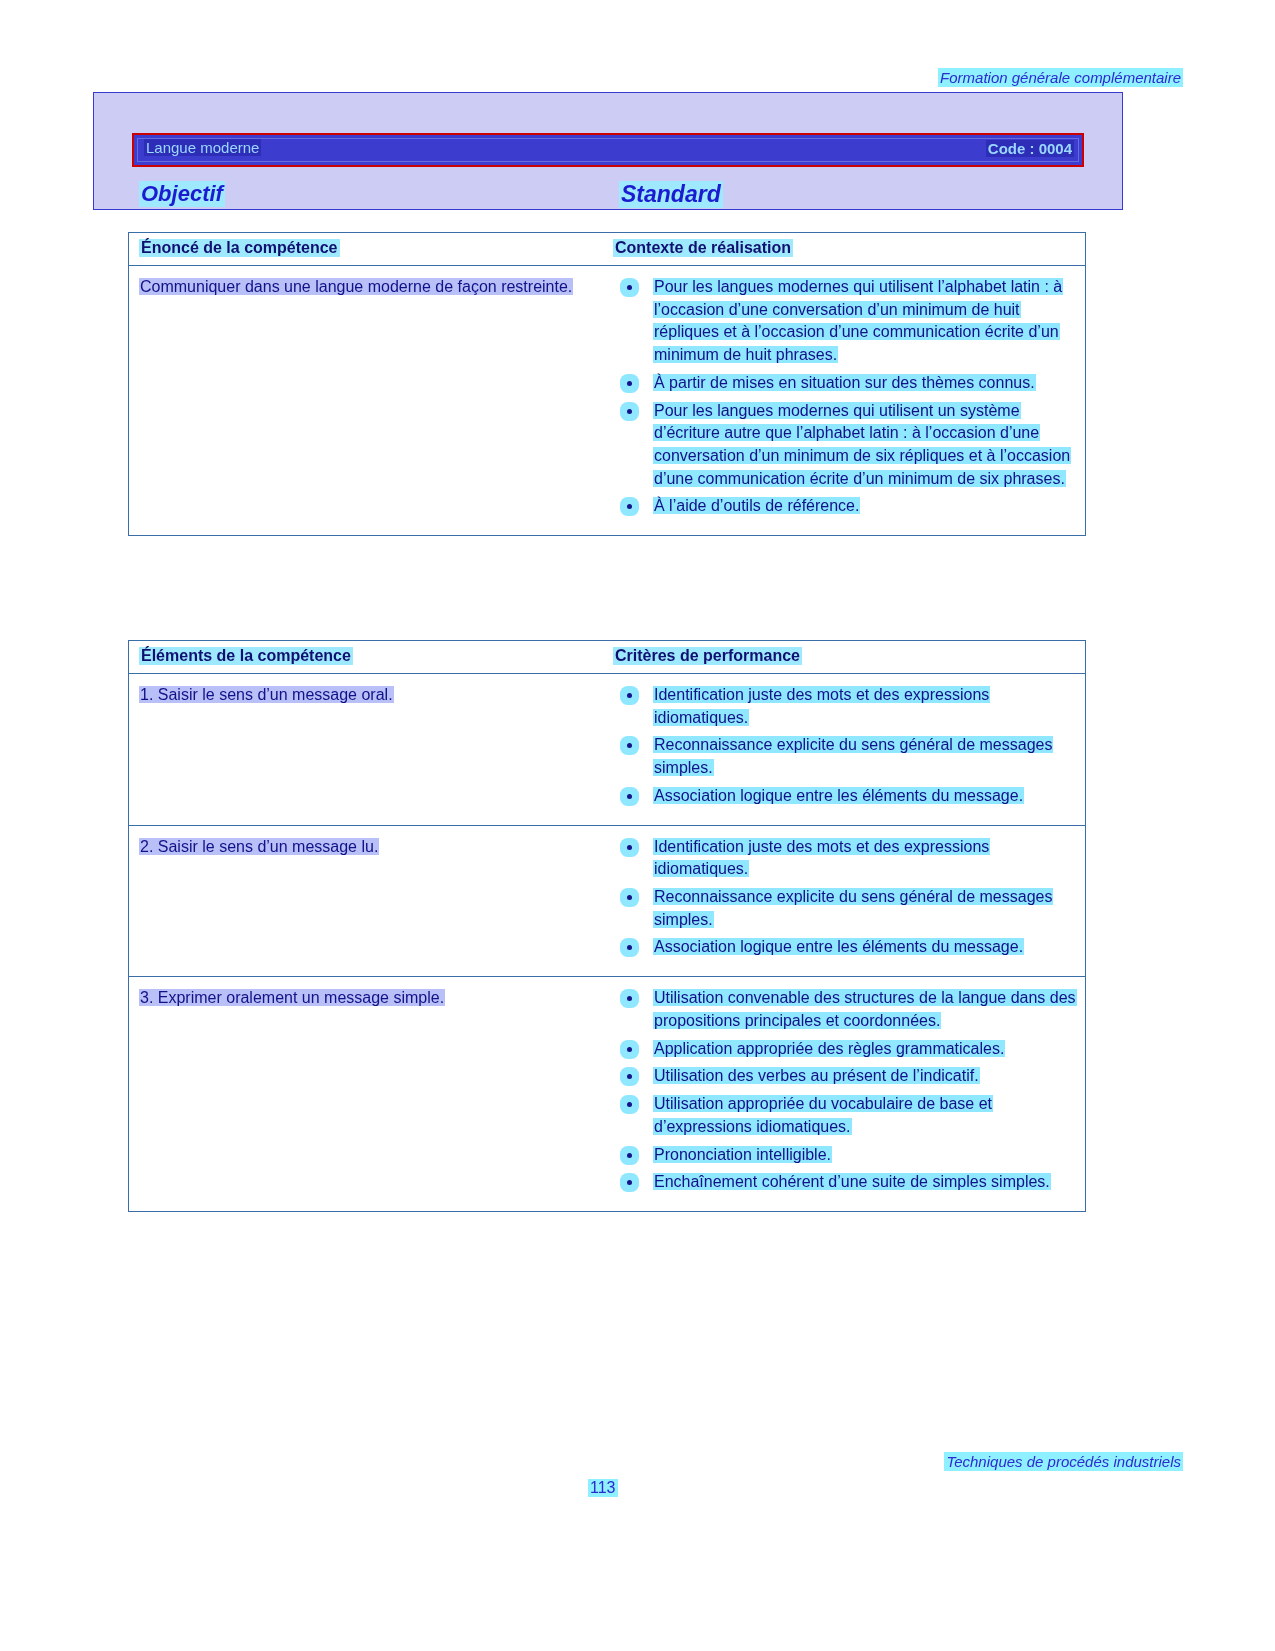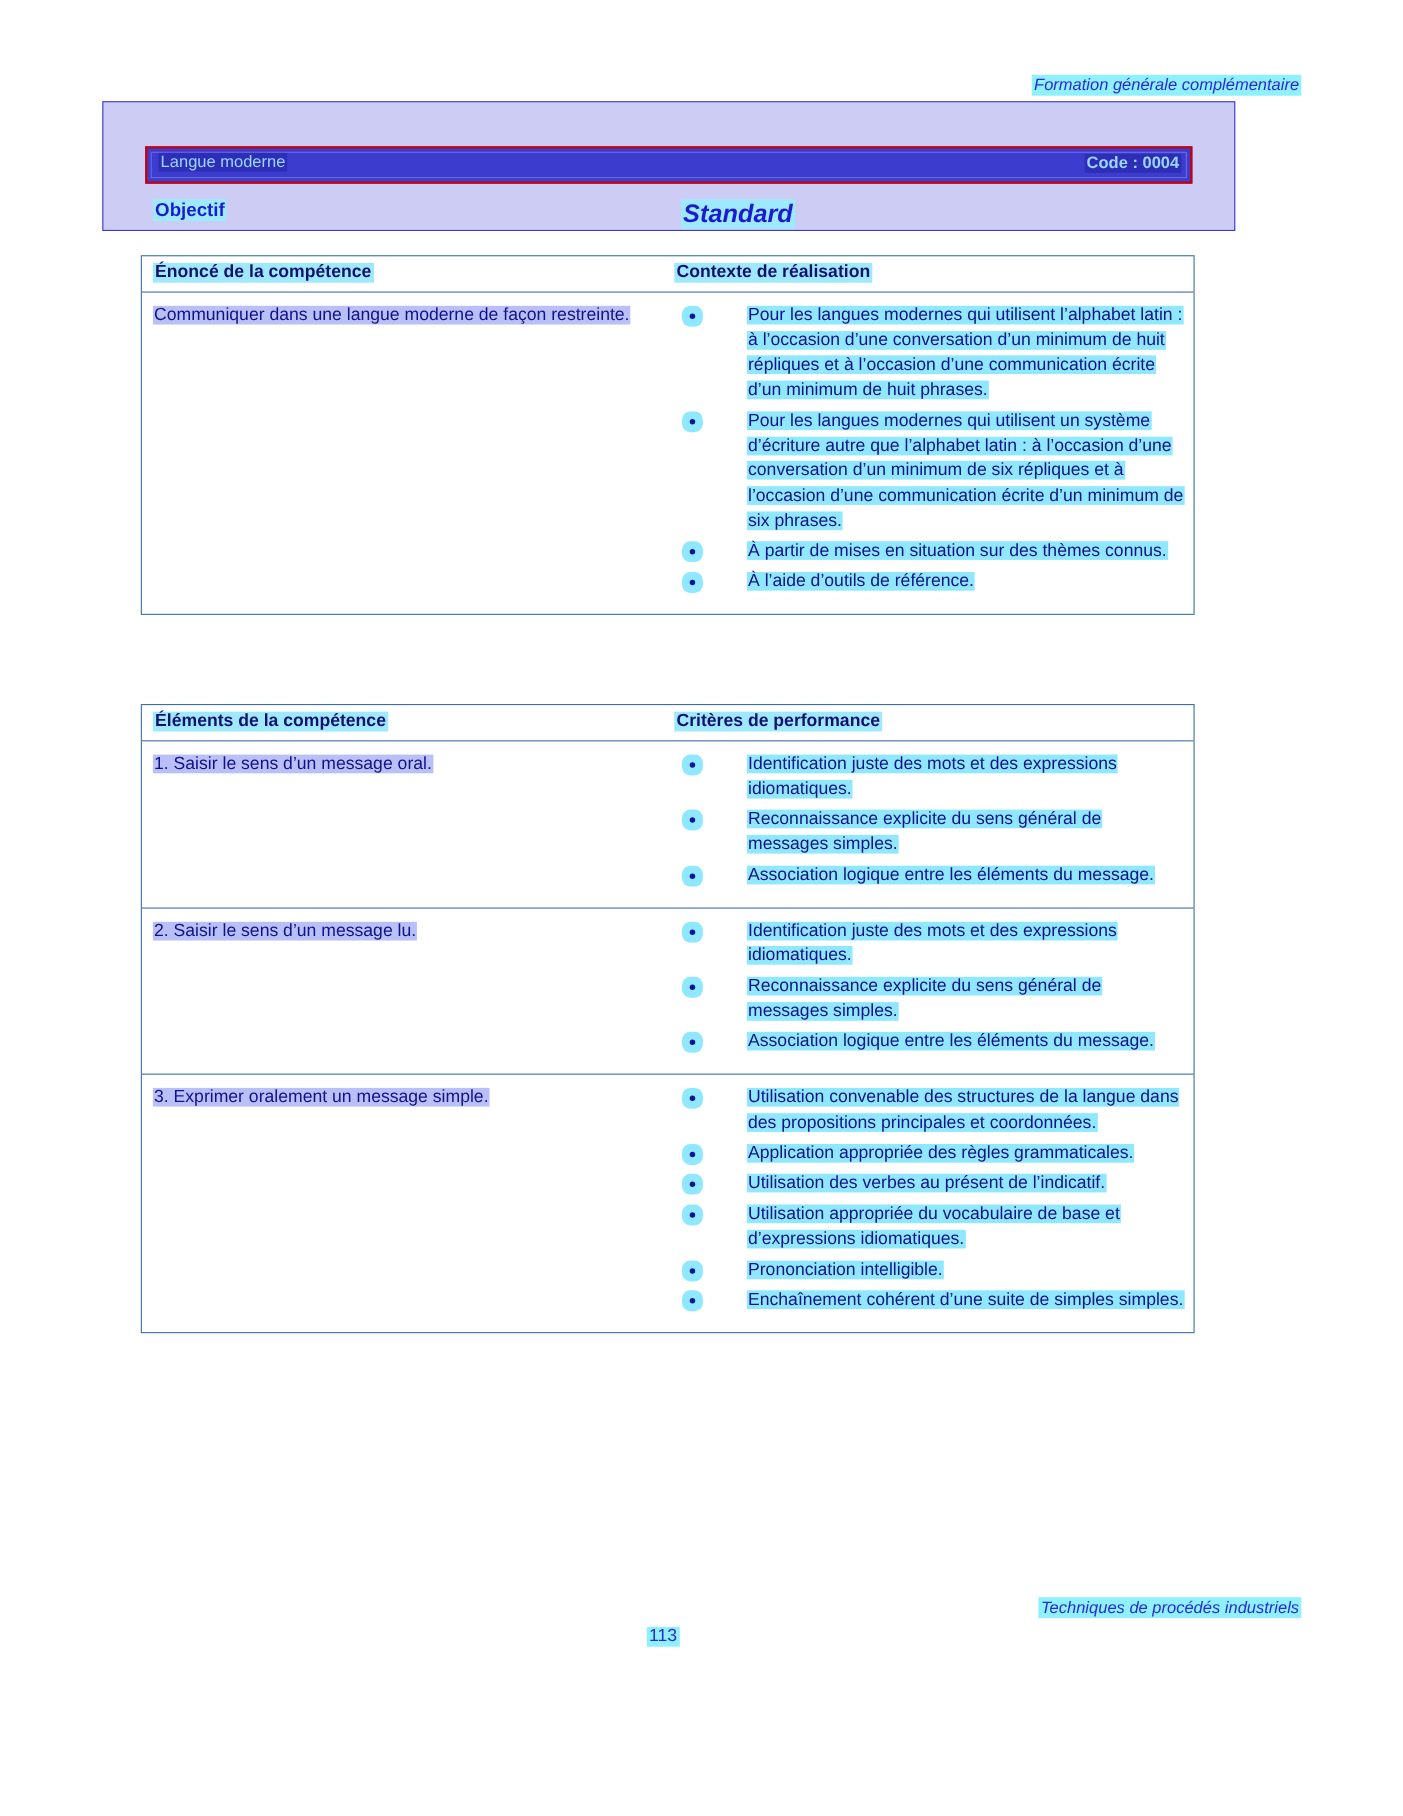--- a/index.html
+++ b/index.html
@@ -78,22 +78,23 @@
     font-weight: bold;
     color: #9ad8ff;
     background: #2d2db8;
     padding: 0 2px;
     white-space: nowrap;
   }
   .objectif {
     position: absolute;
     left: 45px;
     top: 88px;
-    font-size: 17px;
-    font-weight: bold;
+    font-size: 22px;
+    font-weight: bold;
+    font-style: italic;
     color: #1b1bcf;
     background: #9fe9ff;
     padding: 0 2px;
   }
   .standard {
     position: absolute;
     left: 525px;
     top: 88px;
     font-size: 23px;
     font-weight: bold;
@@ -176,21 +177,20 @@
     padding-left: 40px;
     margin-bottom: 5px;
     font-size: 16px;
     line-height: 1.42;
     color: #111188;
   }
   ul.bullets li .btxt {
     background: #8fe8ff;
     padding: 0 1px;
     box-decoration-break: clone;
-    margin-left: 26px;
     -webkit-box-decoration-break: clone;
   }
   ul.bullets li::before {
     content: "";
     position: absolute;
     left: 14px;
     top: 9px;
     width: 5px;
     height: 5px;
     border-radius: 50%;
@@ -245,22 +245,22 @@
       <div class="h-left">Énoncé de la compétence</div>
       <div class="h-right">Contexte de réalisation</div>
     </div>
     <div class="row">
       <div class="cell-left">
         <span class="ltext">Communiquer dans une langue moderne de façon restreinte.</span>
       </div>
       <div class="cell-right">
         <ul class="bullets" id="objectif-bullets">
             <li><span class="btxt">Pour les langues modernes qui utilisent l’alphabet latin : à l’occasion d’une conversation d’un minimum de huit répliques et à l’occasion d’une communication écrite d’un minimum de huit phrases.</span></li>
+            <li><span class="btxt">À partir de mises en situation sur des thèmes connus.</span></li>
             <li><span class="btxt">Pour les langues modernes qui utilisent un système d’écriture autre que l’alphabet latin : à l’occasion d’une conversation d’un minimum de six répliques et à l’occasion d’une communication écrite d’un minimum de six phrases.</span></li>
-            <li><span class="btxt">À partir de mises en situation sur des thèmes connus.</span></li>
             <li><span class="btxt">À l’aide d’outils de référence.</span></li>
           </ul>
       </div>
     </div>
   </div>
 
   <div class="tbl" id="table-elements" style="top:640px;">
     <div class="tbl-head">
       <div class="h-left">Éléments de la compétence</div>
       <div class="h-right">Critères de performance</div>

